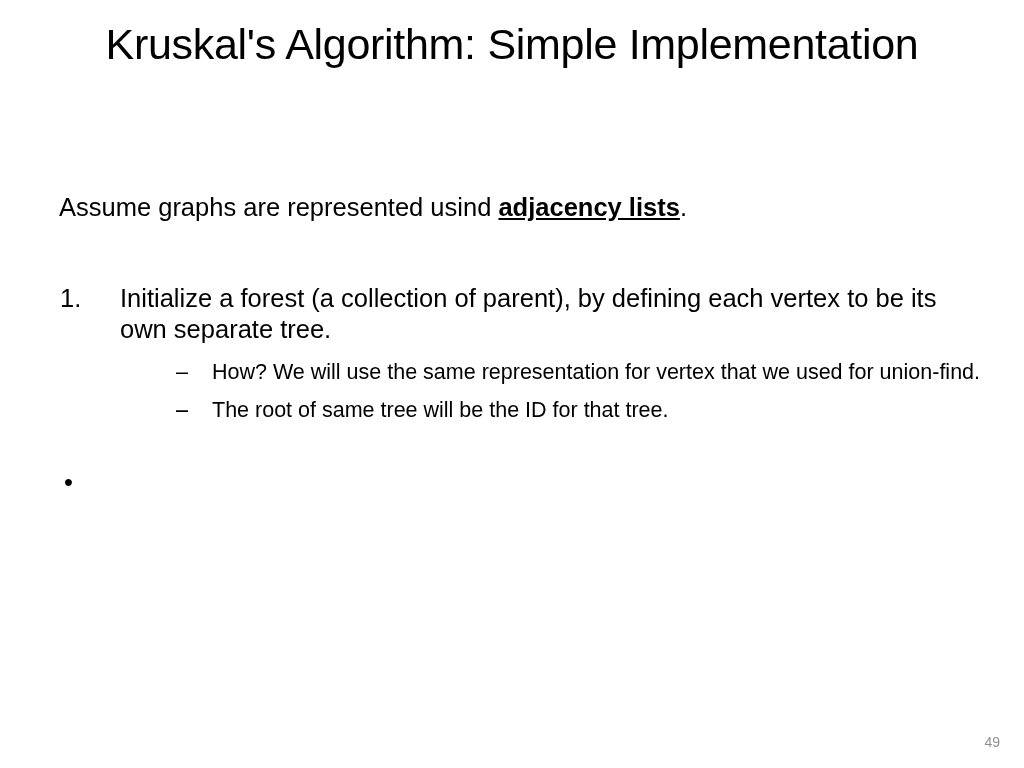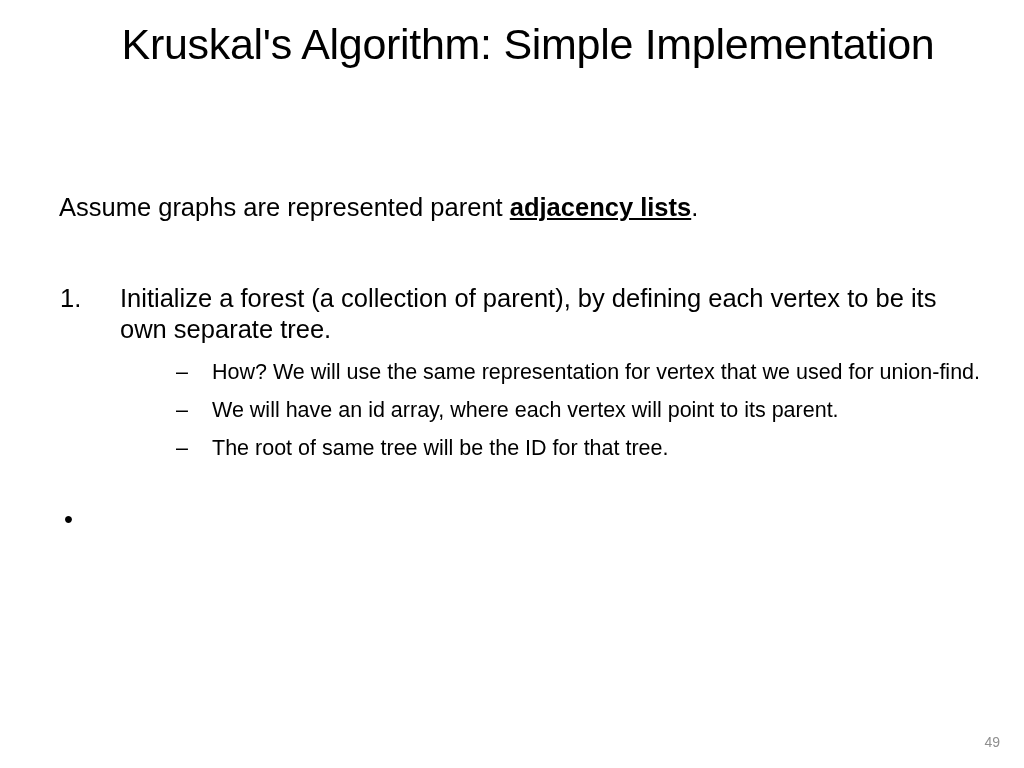--- a/index.html
+++ b/index.html
@@ -17,21 +17,21 @@
   }
   .slide {
     width: 1024px;
     height: 768px;
     position: relative;
     box-sizing: border-box;
   }
   .slide-title {
     position: absolute;
     top: 18px;
-    left: 76px;
+    left: 60px;
     width: 904px;
     text-align: center;
     font-size: 43px;
     line-height: 1.25;
     font-weight: 400;
     color: #000000;
     letter-spacing: -0.3px;
   }
   .body-area {
     position: absolute;
@@ -118,36 +118,35 @@
 </style>
 </head>
 <body>
 
 <div class="slide">
 
   <div class="slide-title">Kruskal's Algorithm: Simple Implementation</div>
 
   <div class="body-area">
 
-    <p class="assume-line"><span>Assume graphs are represented parent </span><span class="emph">adjacency lists</span><span>.</span></p>
+    <p class="assume-line"><span>Assume graphs are represented usind </span><span class="emph">adjacency lists</span><span>.</span></p>
 
     <ol class="numbered-list">
       <li class="num-item">
         <span class="num-marker">1.</span>
         <span>Initialize a forest (a collection of parent), by defining each vertex to be its own separate tree.</span>
 
         <div class="sub-wrap">
           <ul class="sub-list">
             <li class="sub-item">
               <span class="dash-marker">–</span>
               <span>How? We will use the same representation for vertex that we used for union-find.</span>
             </li>
             <li class="sub-item">
               <span class="dash-marker">–</span>
-              <span>We will have an id array, where each vertex will point to its parent.</span>
             </li>
             <li class="sub-item">
               <span class="dash-marker">–</span>
               <span>The root of same tree will be the ID for that tree.</span>
             </li>
           </ul>
         </div>
       </li>
     </ol>
 

